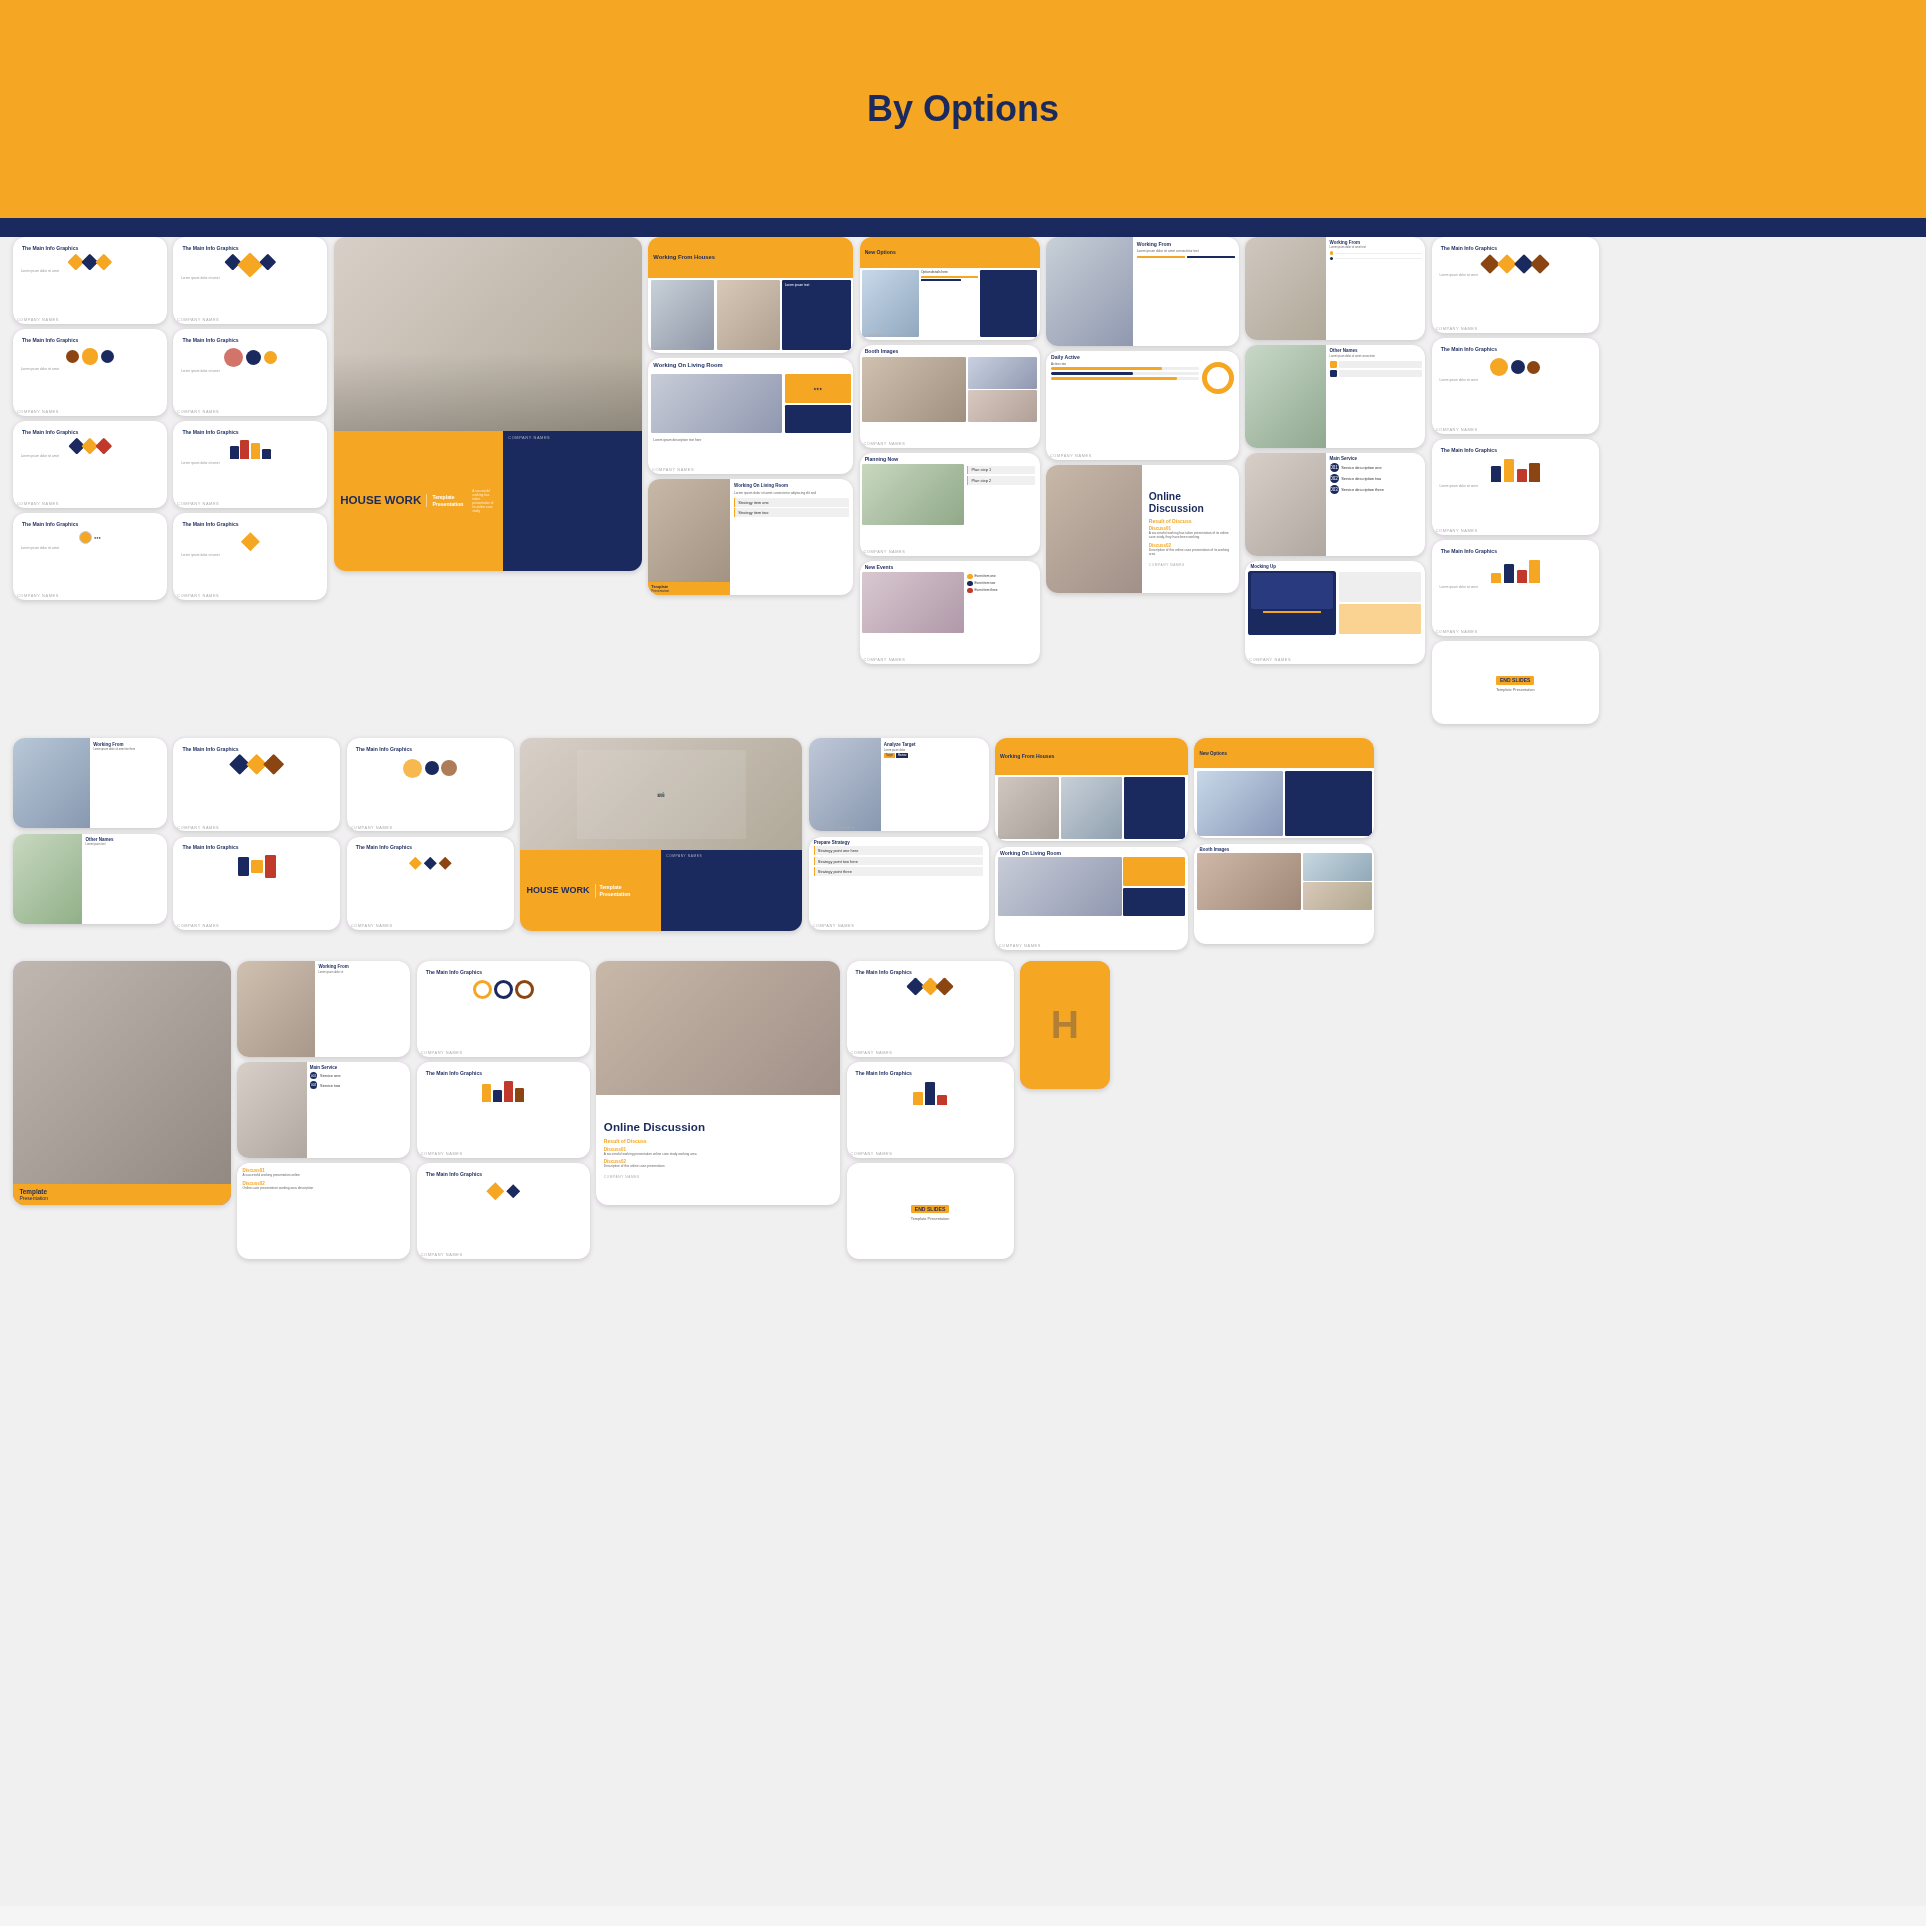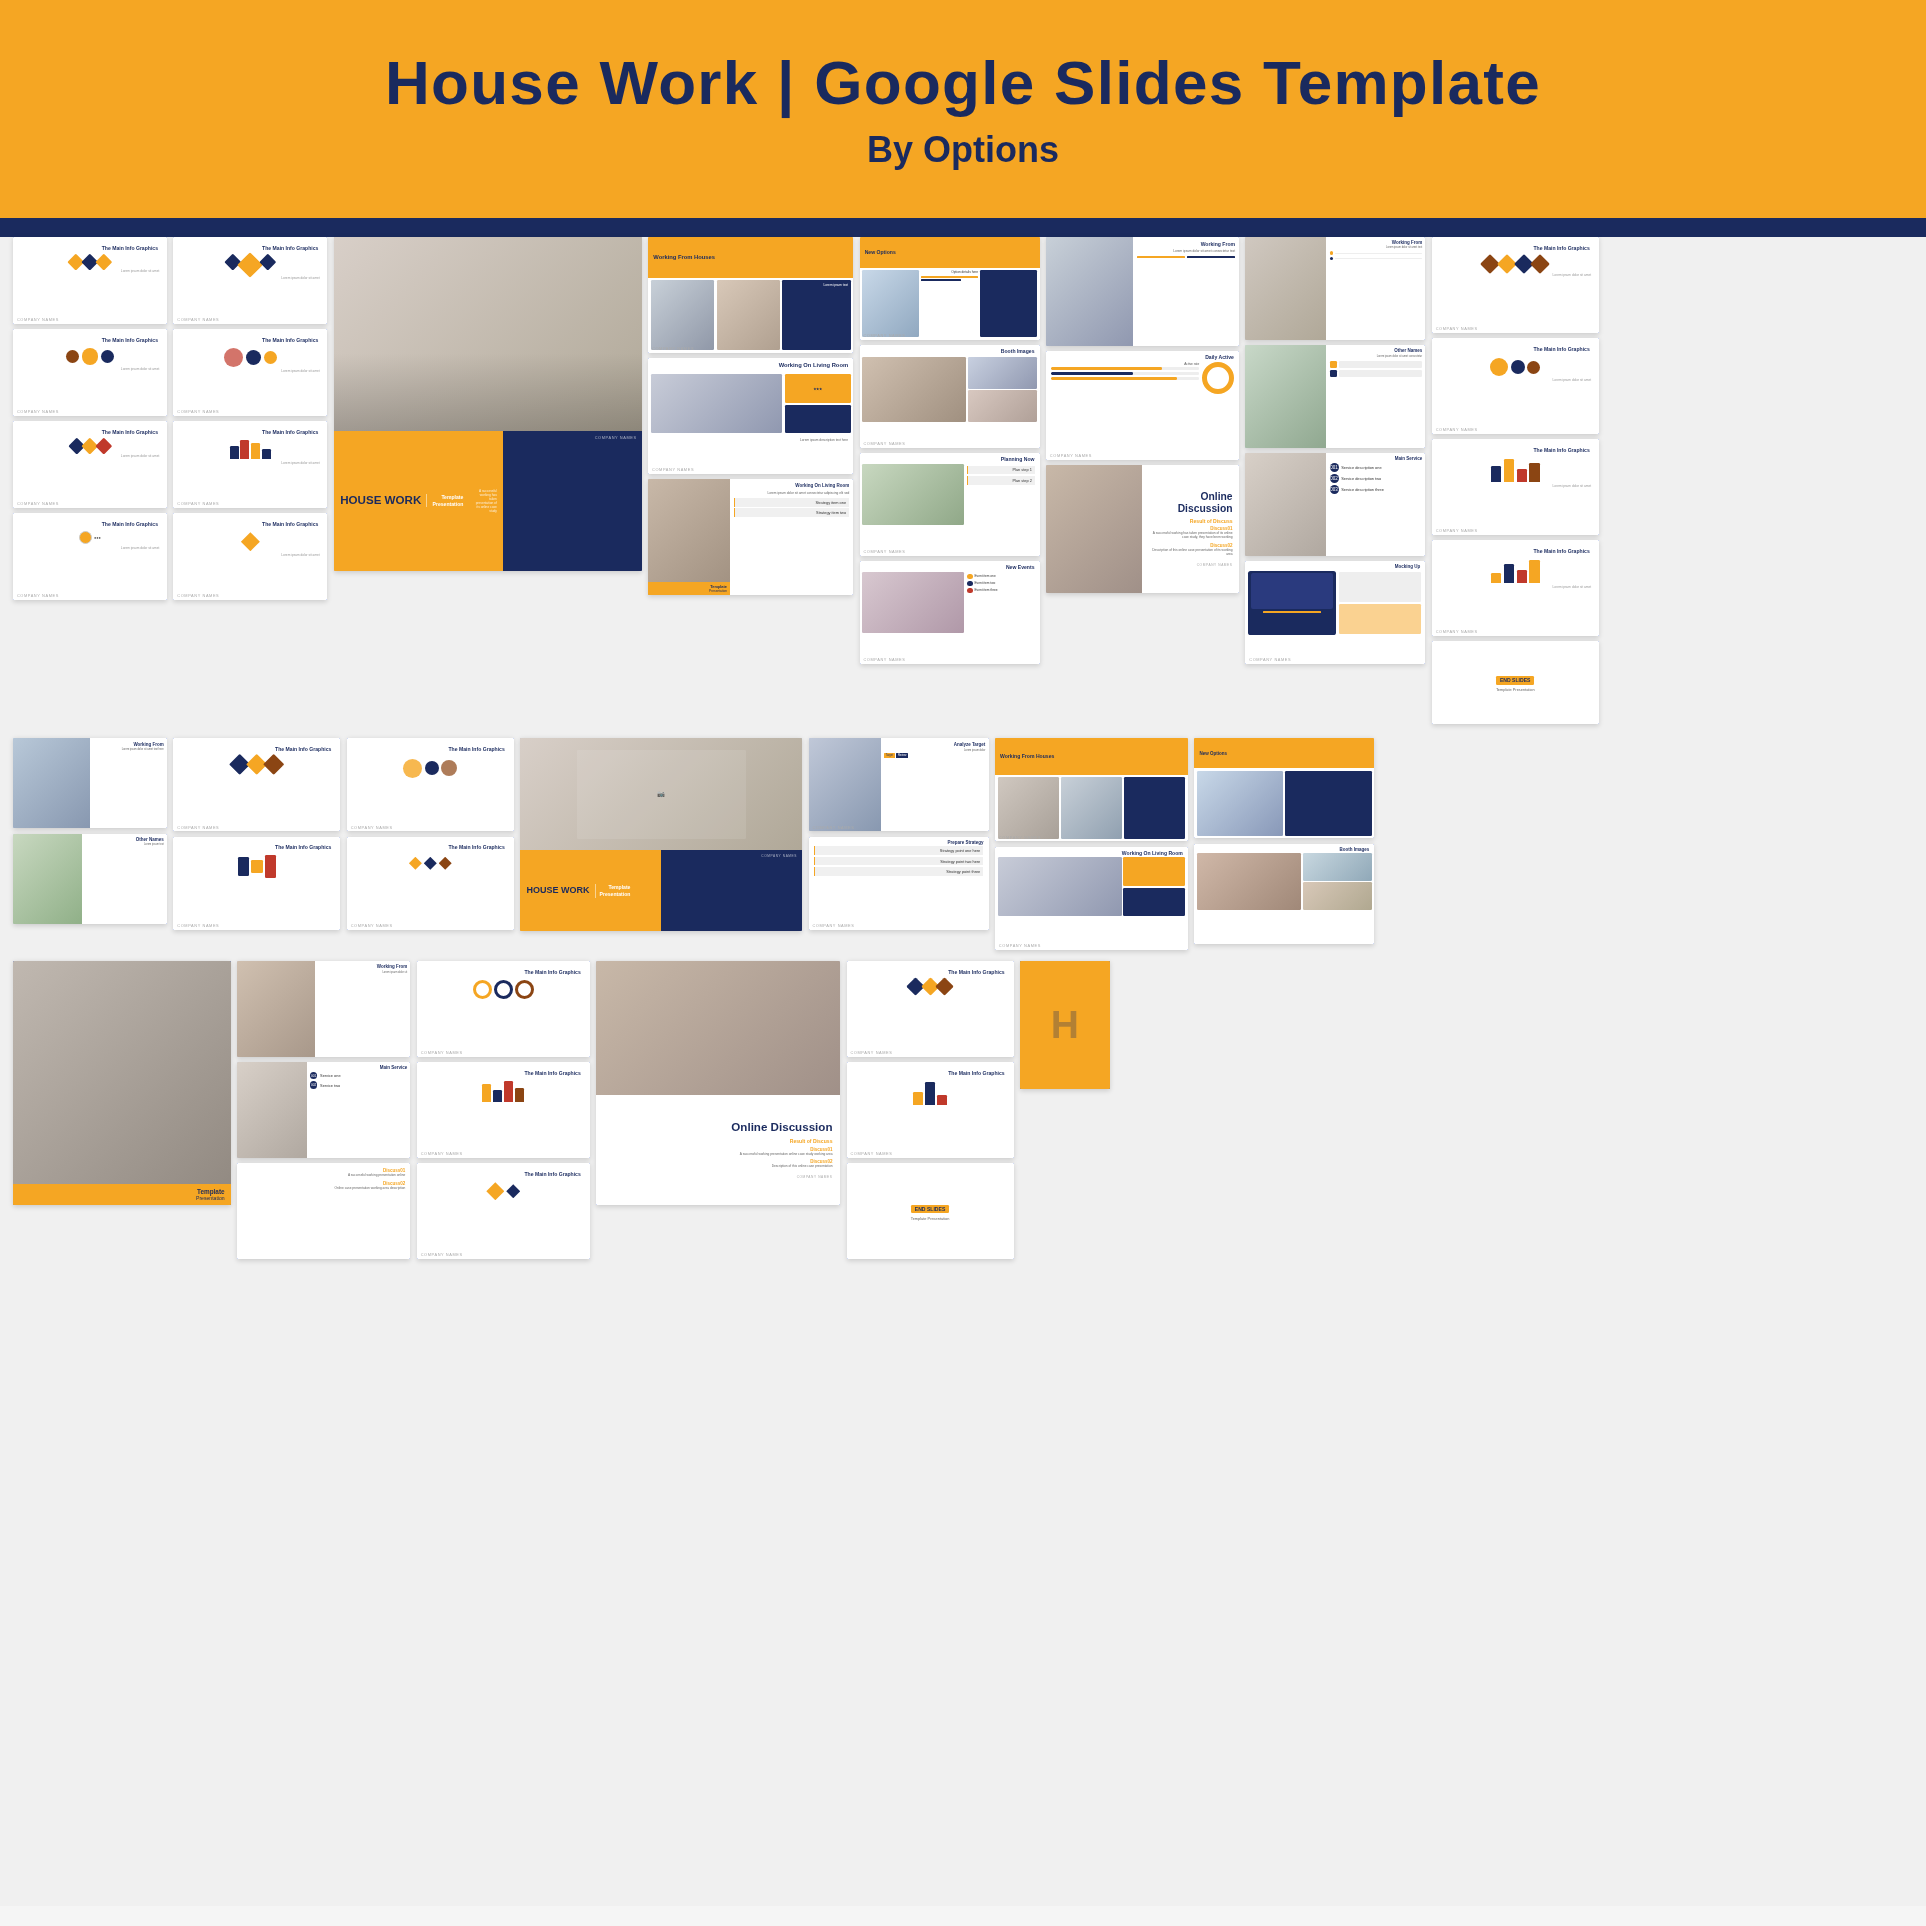--- a/index.html
+++ b/index.html
@@ -39,27 +39,26 @@
       margin-bottom: 10.3px;
     }
     .header-subtitle {
       font-size: 36px;
       font-weight: 600;
       color: #1a2a5e;
     }
 
     
     .slide {
-      background: #1d4ed8;
-      border-radius: 1px;
+      background: #f0abfc;
+      border-radius: 12px;
       overflow: hidden;
       position: relative;
       box-shadow: 0 1.3px 5.1px rgba(0,0,0,0.15);
       flex-shrink: 0;
-      text-align: right;
     }
 
     
     .slides-grid {
       width: 100%;
       display: flex;
       flex-direction: column;
       gap: 7.7px;
       padding: 19px 13px 6.4px 13px;
       background: #f0f0f0;
@@ -291,21 +290,20 @@
       font-size: 3.2px;
       color: #666;
       line-height: 1.3;
     }
 
   </style>
 </head>
 <body>
 
 <div class="header">
-  <div class="header-title">House Work | Google Slides Template</div>
   <div class="header-subtitle">By Options</div>
 </div>
 
 <div class="slides-grid">
 
   <div class="slides-row">
 
     <div style="display:flex;flex-direction:column;gap:5.1px;">
       <div class="slide slide-sm">
         <div class="info-slide">

